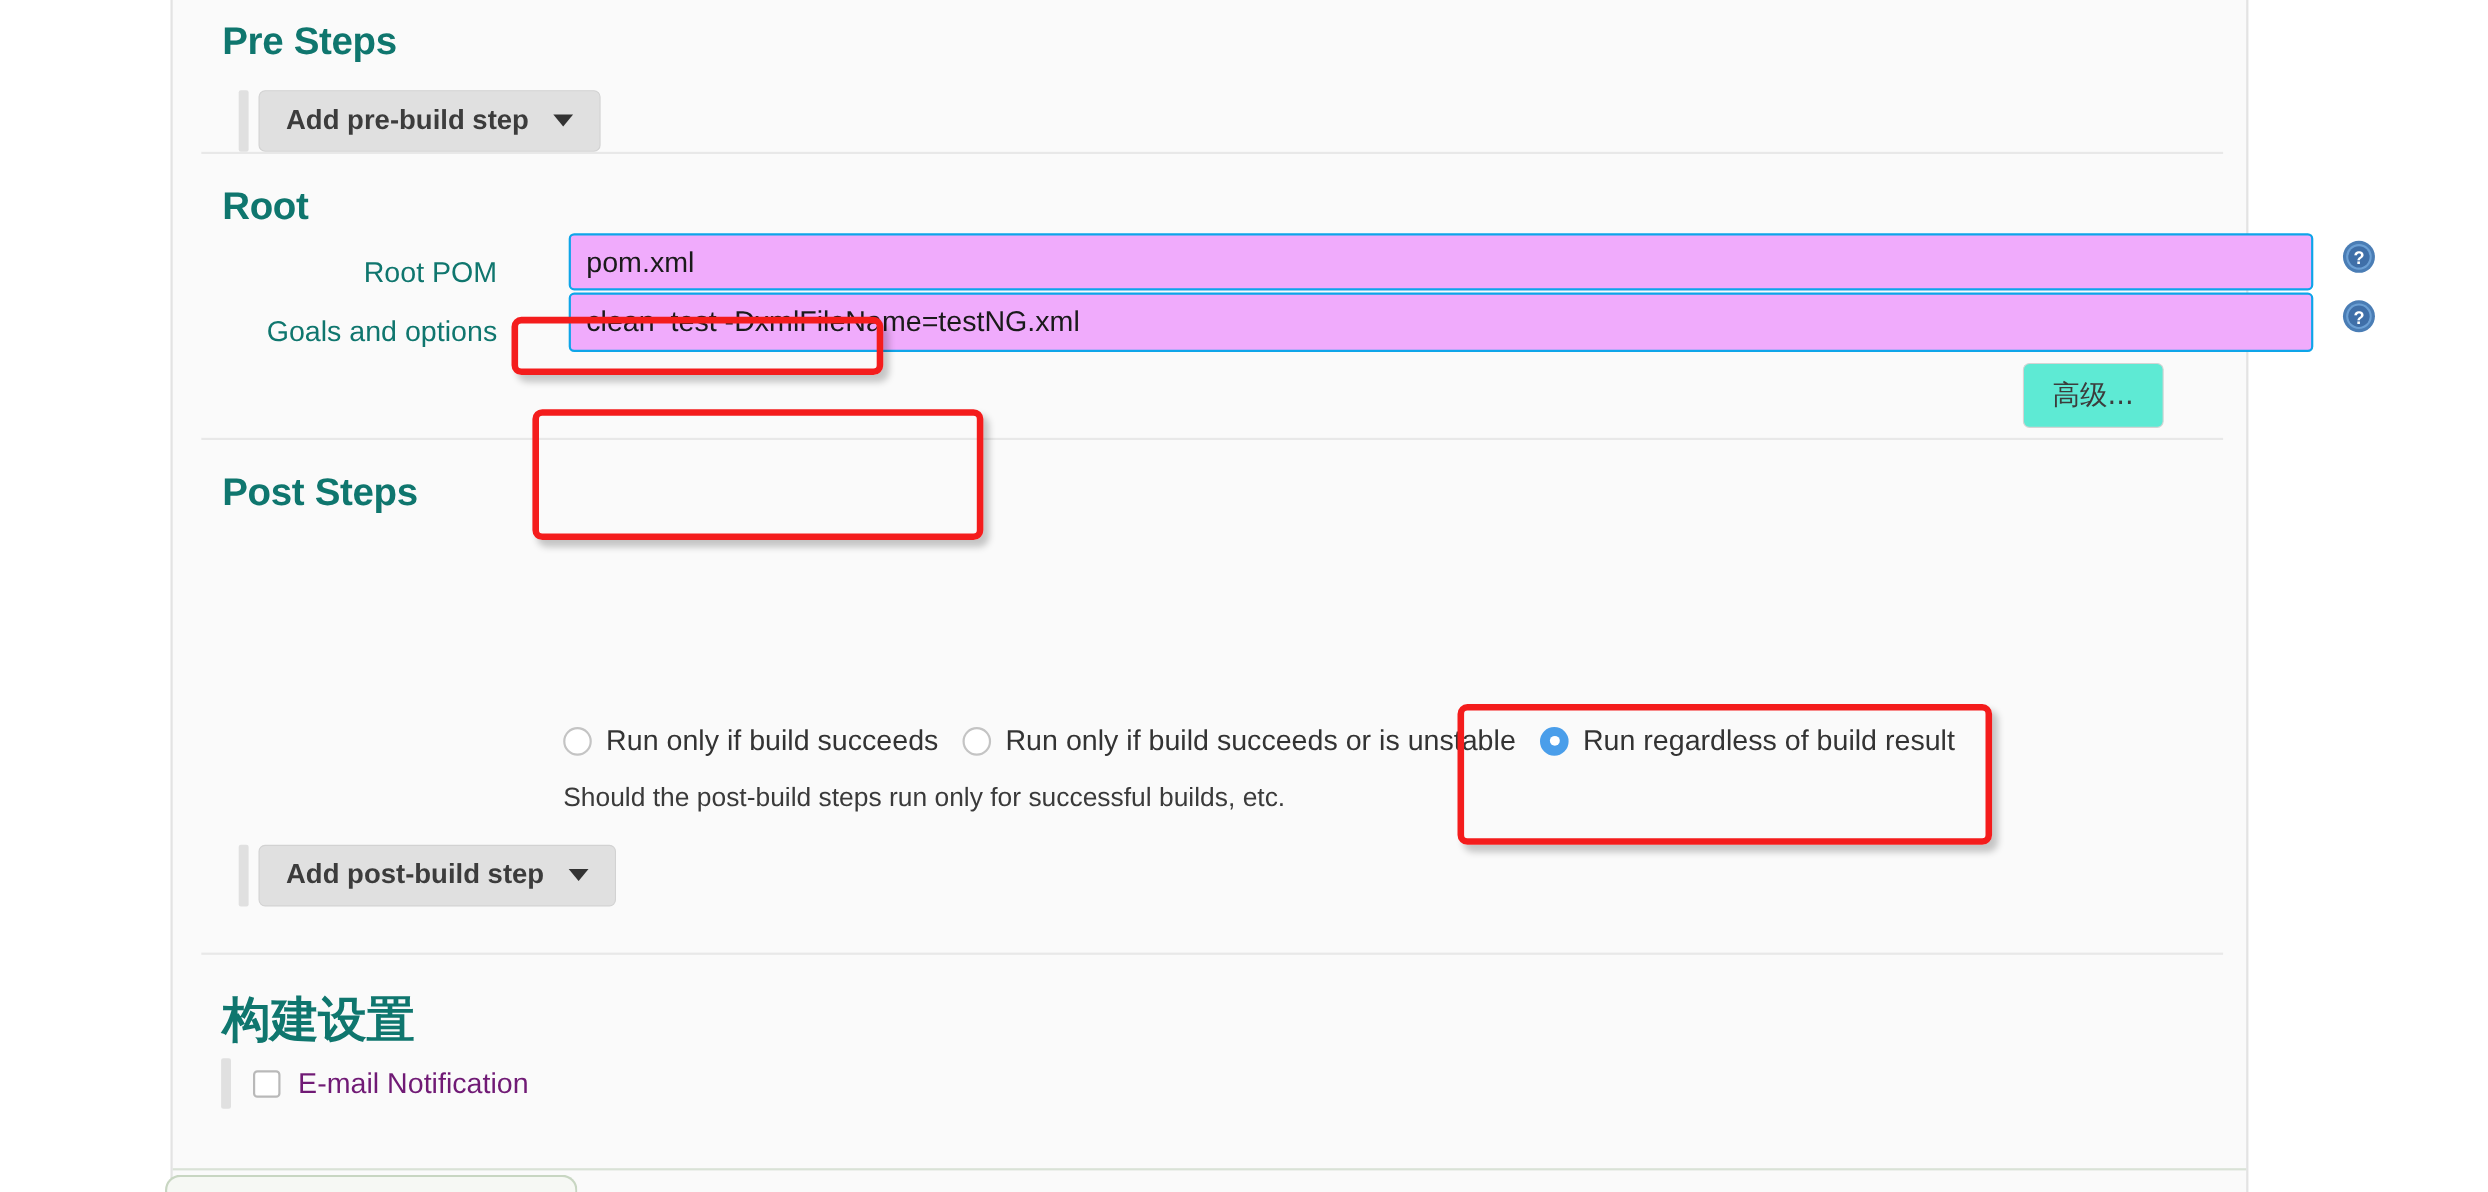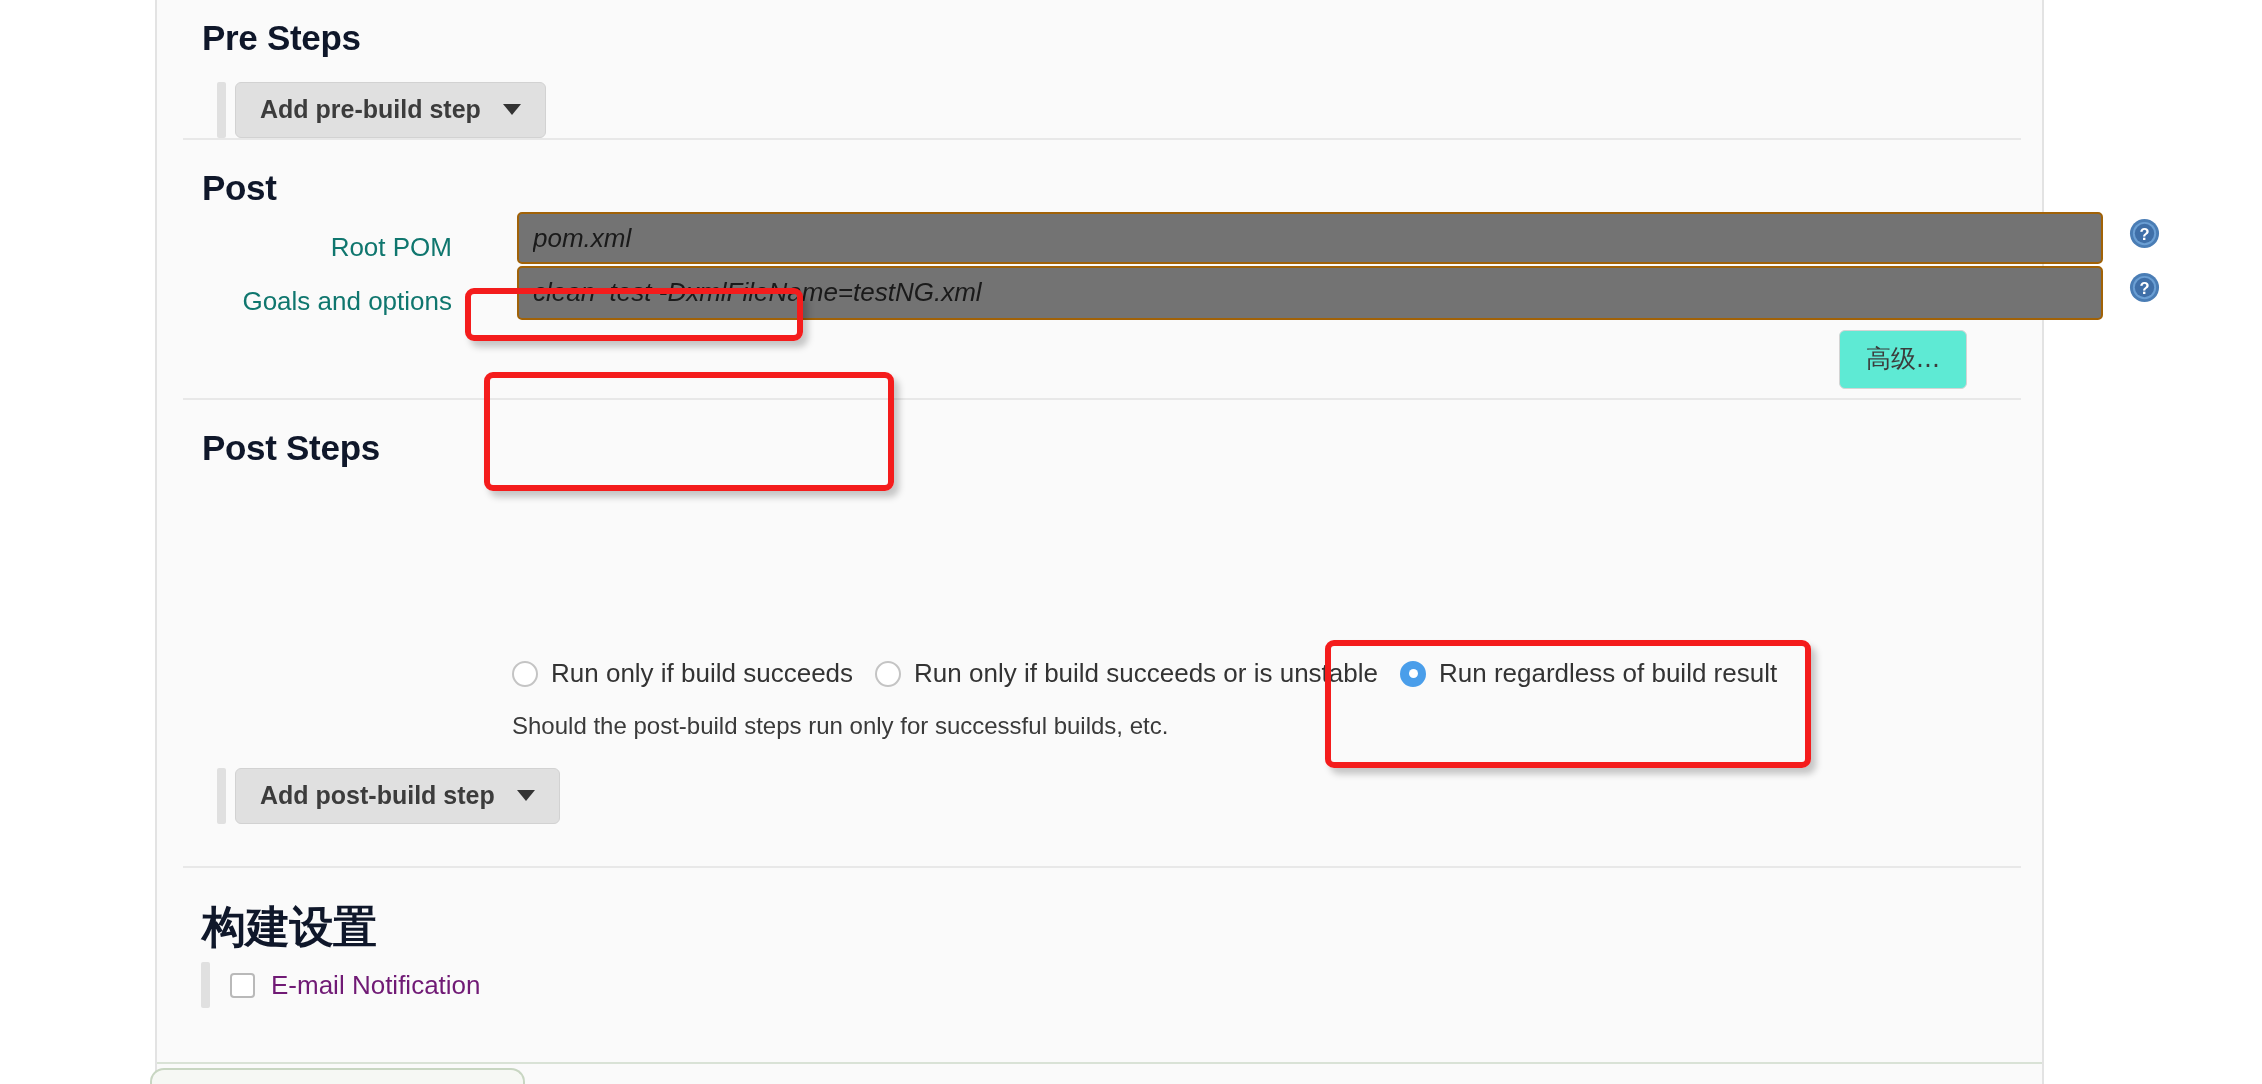--- a/index.html
+++ b/index.html
@@ -22,21 +22,21 @@
     border-left: 2px solid #e3e3e3;
     border-right: 2px solid #e3e3e3;
     box-sizing: border-box;
   }
 
   .section { position: absolute; left: 0; width: 100%; }
 
   .sec-title {
     font-size: 35px;
     font-weight: bold;
-    color: #0f172a;
+    color: #0f766e;
     letter-spacing: -0.3px;
   }
   .sec-title.cjk { font-family: "DejaVu Sans", sans-serif; font-size: 44px; }
 
   .divider {
     position: absolute;
     left: 26px; width: 1838px;
     height: 0;
     border-top: 2px solid #e8e8e8;
   }
@@ -74,30 +74,29 @@
   .row-label {
     position: absolute;
     font-size: 26px;
     color: #0f766e;
     text-align: right;
     white-space: nowrap;
   }
 
   .text-input {
     position: absolute;
-    background: #737373;
-    border: 2px solid #a16207;
+    background: #f0abfc;
+    border: 2px solid #0ea5e9;
     border-radius: 5px;
     box-sizing: border-box;
     font-family: "Liberation Sans", "DejaVu Sans", sans-serif;
     font-size: 26px;
     color: #1a1a1a;
     padding: 0 14px;
     outline: none;
-    font-style: italic;
   }
   textarea.text-input {
     padding: 8px 14px;
     resize: none;
     line-height: 1.25;
   }
 
   
   .help-icon {
     position: absolute;
@@ -216,21 +215,21 @@
       <div class="add-btn">
         <span>Add pre-build step</span>
         <span class="caret"></span>
       </div>
     </div>
   </div>
 
   <div class="divider" style="top:148px;"></div>
 
   <div class="section">
-    <div class="sec-title" style="position:absolute; left:45px; top:178px;">Post</div>
+    <div class="sec-title" style="position:absolute; left:45px; top:178px;">Root</div>
 
     <div class="row-label" style="left:20px; top:242px; width:275px;">Root POM</div>
     <input class="text-input" type="text" style="left: 360px; top: 222px; width: 1586px; height: 52px;" value="pom.xml">
     <svg class="help-icon" style="left:1972px; top:228px;" viewBox="0 0 32 32">
       <circle cx="16" cy="16" r="15" fill="#4a7db5"></circle>
       <circle cx="16" cy="16" r="12" fill="#6b9fd4"></circle>
       <circle cx="16" cy="16" r="10" fill="#3f6fa8"></circle>
       <text x="16" y="23" font-size="17" font-weight="bold" fill="#ffffff" text-anchor="middle" font-family="Liberation Sans, sans-serif">?</text>
     </svg>
 

